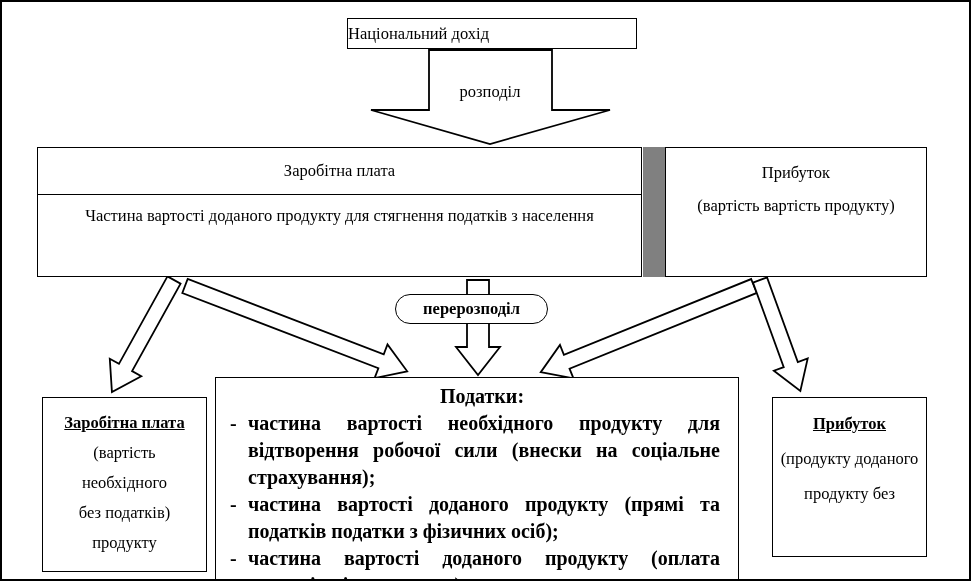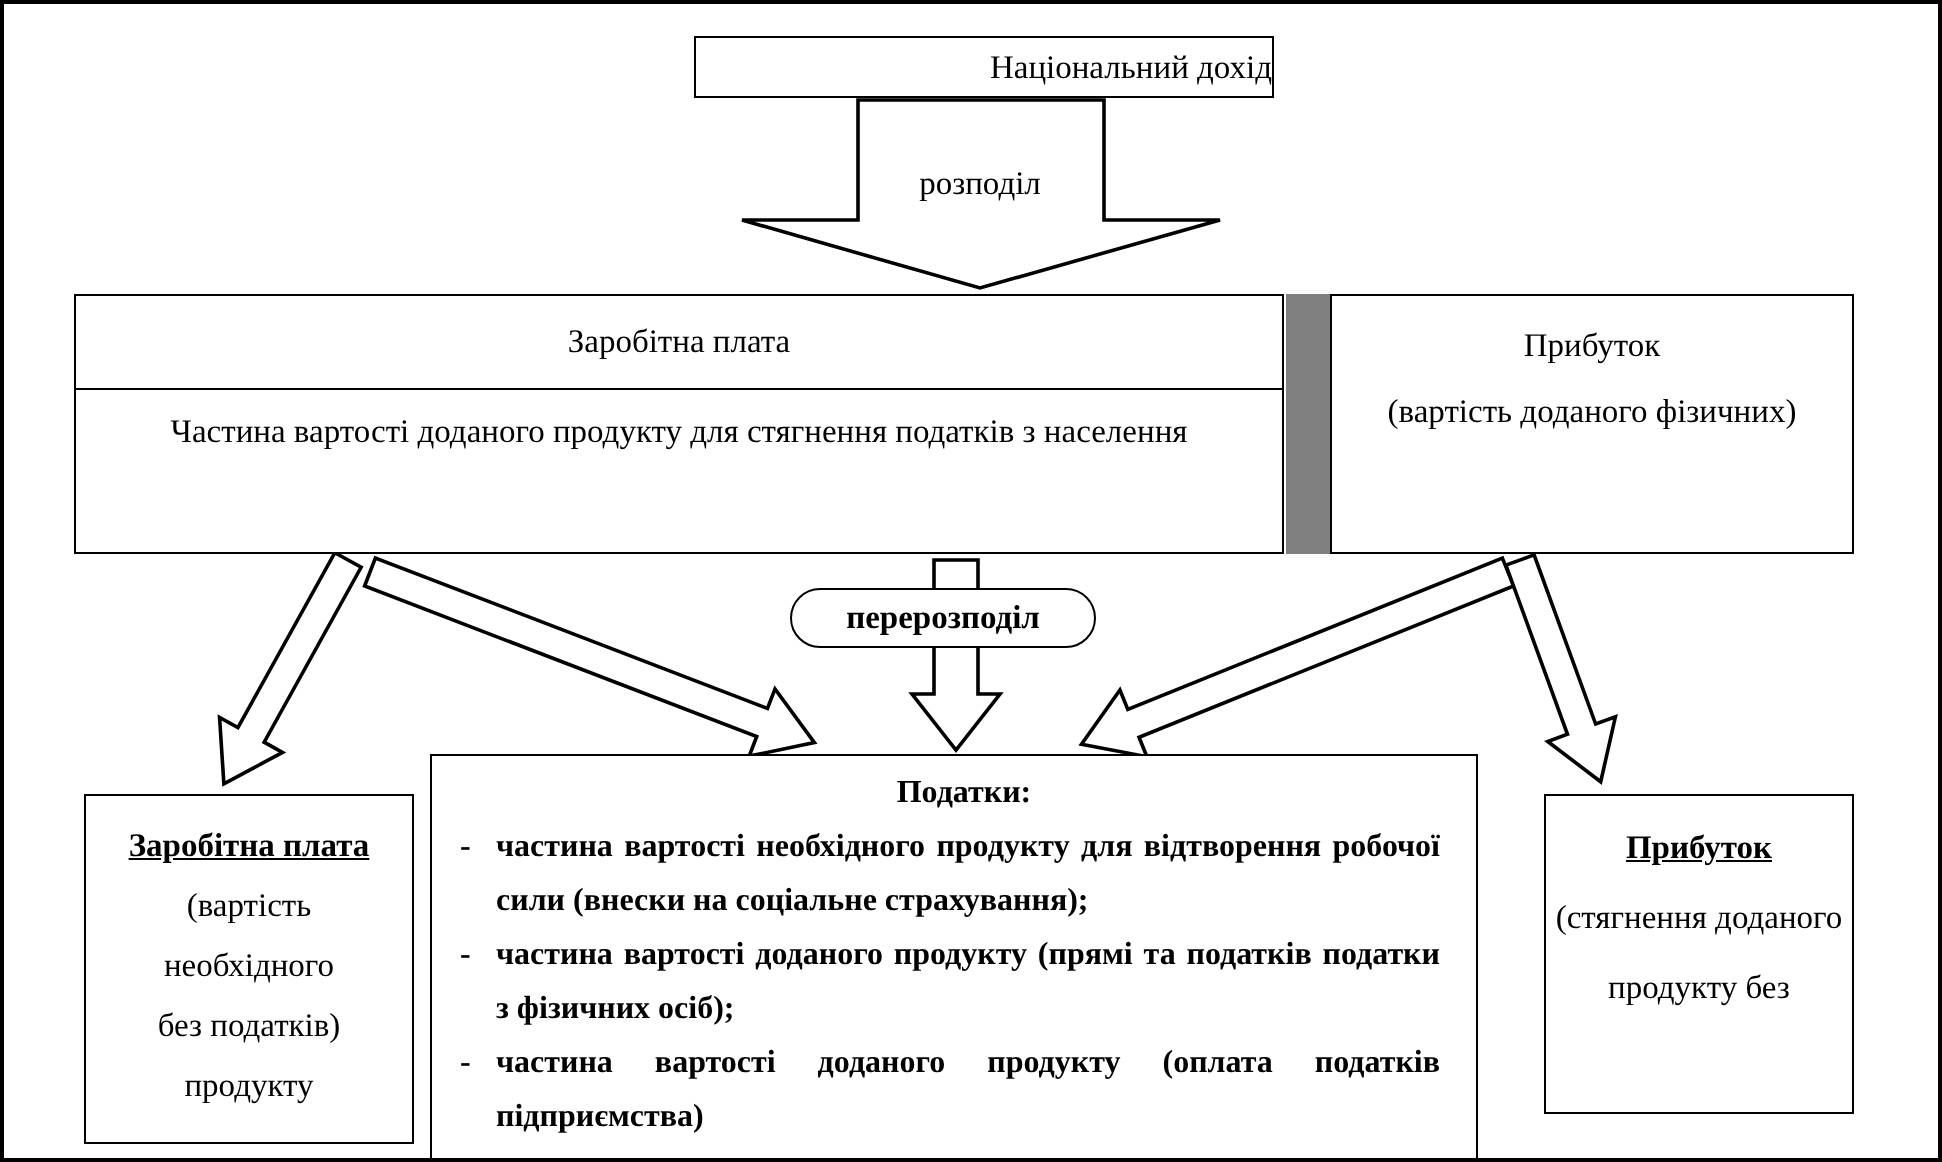--- a/index.html
+++ b/index.html
@@ -9,21 +9,21 @@
     background:#fff; border:2px solid #000; overflow:hidden;
     font-family:"Liberation Serif","DejaVu Serif",serif;
     font-size:16.5px; color:#000;
   }
   .arrows { position:absolute; left:0; top:0; width:971px; height:581px; z-index:1; }
   .arr { fill:#fff; stroke:#000; stroke-width:1.8; stroke-linejoin:miter; }
   .box { position:absolute; background:#fff; border:1.5px solid #000; z-index:2; }
   .lbl { position:absolute; z-index:2; }
 
   #top-box { left:345px; top:16px; width:290px; height:31px;
-             display:flex; align-items:center; justify-content:flex-end; }
+             display:flex; align-items:center; justify-content:flex-start; }
   #dist-label { left:420px; top:80px; width:136px; text-align:center; }
 
   #wages-table { left:35px; top:145px; width:605px; height:130px; }
   .wages-header { height:47px; border-bottom:1.5px solid #000;
                   display:flex; align-items:center; justify-content:center; }
   .wages-row { display:flex; height:79px; }
   .cell { text-align:center; line-height:34px; padding-top:4px; }
   .cell-a { width:237px; border-right:1.5px solid #000; padding-left:28px; padding-right:28px; }
   .cell-b { flex:1; padding-left:22px; padding-right:22px; }
 
@@ -36,21 +36,21 @@
                   display:flex; align-items:center; justify-content:center;
                   font-weight:bold;border-radius:15px; }
 
   #bl-box { left:40px; top:395px; width:165px; height:175px;
             text-align:center; padding-top:10px; line-height:30px; }
   #br-box { left:770px; top:395px; width:155px; height:160px;
             text-align:center; padding-top:8px; line-height:35px; padding-left:2px; padding-right:2px; }
   .box-title { font-weight:bold; text-decoration:underline; }
 
   #tax-box { left:213px; top:375px; width:524px; height:204px;
-             font-weight:bold; font-size:16px; padding:5px 0 0 10px; line-height:27px; }
+             font-weight:bold; font-size:20px; padding:5px 0 0 10px; line-height:27px; }
   .tax-title { text-align:center; }
   .tax-item { display:flex; }
   .tax-dash { width:22px; padding-left:4px; }
   .tax-text { flex:1; text-align:justify; padding-right:18px; }
 </style>
 </head>
 <body>
 
 <div class="canvas">
 
@@ -73,21 +73,21 @@
     <div class="wages-header">Заробітна плата</div>
     <div class="wages-row">
       <div class="cell cell-b">Частина вартості доданого продукту для стягнення податків з населення</div>
     </div>
   </div>
 
   <div id="gray-bar" style="background: rgb(128, 128, 128);"></div>
 
   <div class="box" id="profit-box">
     <div>Прибуток</div>
-    <div>(вартість доданого фізичних)</div>
+    <div>(вартість вартість продукту)</div>
   </div>
 
   <div class="box" id="redist-label">
     <span>перерозподіл</span>
   </div>
 
   <div class="box" id="bl-box">
     <div class="box-title">Заробітна плата</div>
     <div>(вартість</div>
     <div>необхідного</div>
@@ -106,17 +106,17 @@
       <span class="tax-text">частина вартості доданого продукту (прямі та податків податки з фізичних осіб);</span>
     </div>
     <div class="tax-item">
       <span class="tax-dash">-</span>
       <span class="tax-text">частина вартості доданого продукту (оплата податків підприємства)</span>
     </div>
   </div>
 
   <div class="box" id="br-box">
     <div class="box-title">Прибуток</div>
-    <div>(стягнення доданого</div>
+    <div>(продукту доданого</div>
     <div>продукту без</div>
   </div>
 
 </div>
 
 </body></html>

